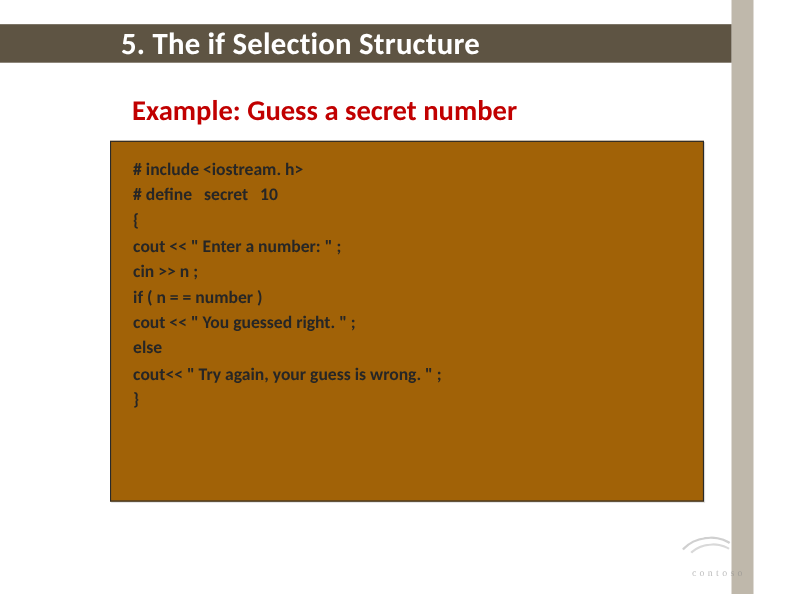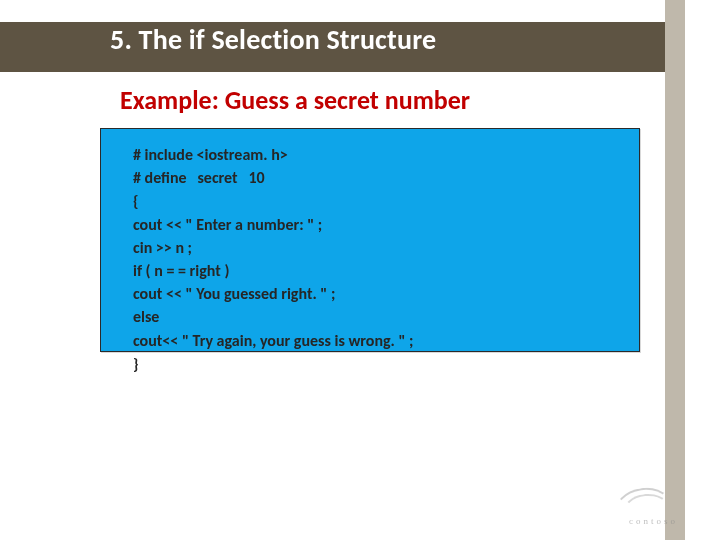--- a/index.html
+++ b/index.html
@@ -17,23 +17,24 @@
     right: 35px;
     width: 20px;
     height: 540px;
     background: #bfb8ab;
   }
   .title-bar {
     position: absolute;
     top: 22px;
     left: 0;
     width: 665px;
-    height: 50px;
+    height: 35px;
     background: #5e5443;
     display: flex;
+    align-items: center;
   }
   .title-text {
     margin-left: 110px;
     color: #fff;
     font-weight: 700;
     font-size: 28px;
     letter-spacing: 0.2px;
   }
   .subtitle {
     position: absolute;
@@ -42,24 +43,24 @@
     color: #c10000;
     font-weight: 700;
     font-size: 26px;
     text-align: center;
   }
   .code-box {
     position: absolute;
     top: 128px;
     left: 100px;
     width: 540px;
-    height: 224px;
+    height: 328px;
     border: 1px solid #2a2a2a;
-    background: #0ea5e9;
-    padding: 14px 18px 10px 32px;
+    background: #a16207;
+    padding: 14px 18px 10px 20px;
     box-shadow: 1px 1px 0 rgba(0,0,0,0.15);
   }
   .code-line {
     font-family: Calibri, Arial, sans-serif;
     font-size: 16px;
     color: #262626;
     font-weight: 700;
     line-height: 1.45;
     white-space: pre;
   }
@@ -114,21 +115,21 @@
 </div>
 
 <div class="subtitle">Example: Guess a secret number</div>
 
 <div class="code-box">
   <div class="code-line"># include &lt;iostream. h&gt;</div>
   <div class="code-line"># define   secret   10</div>
   <div class="code-line">{</div>
   <div class="code-line">cout &lt;&lt; " Enter a number: " ;</div>
   <div class="code-line">cin &gt;&gt; n ;</div>
-  <div class="code-line">if ( n = = right )</div>
+  <div class="code-line">if ( n = = number )</div>
   <div class="code-line">cout &lt;&lt; " You guessed right. " ;</div>
   <div class="code-line">else</div>
   <div class="code-line">cout&lt;&lt; " Try again, your guess is wrong. " ;</div>
   <div class="code-line">}</div>
 </div>
 
 <div class="logo">
   <div class="logo-swoosh"></div>
   <div class="logo-swoosh2"></div>
   <div class="logo-text">contoso</div>

